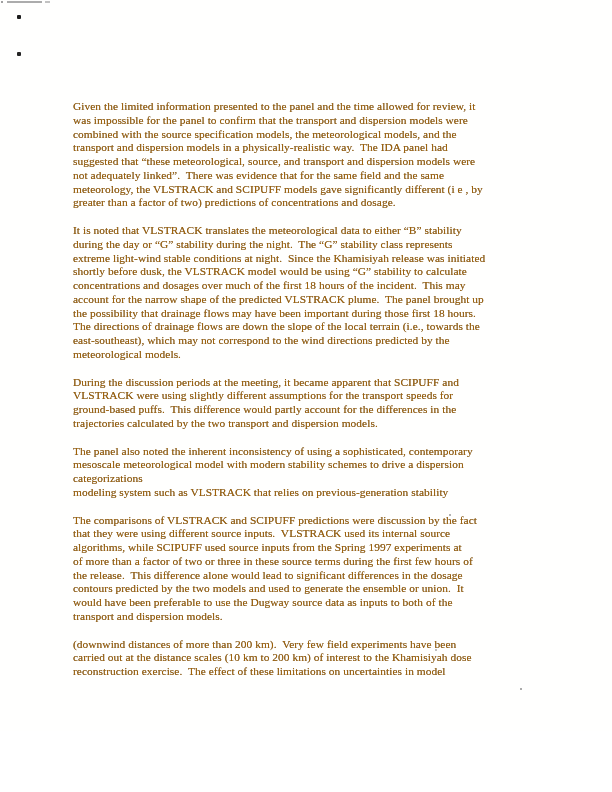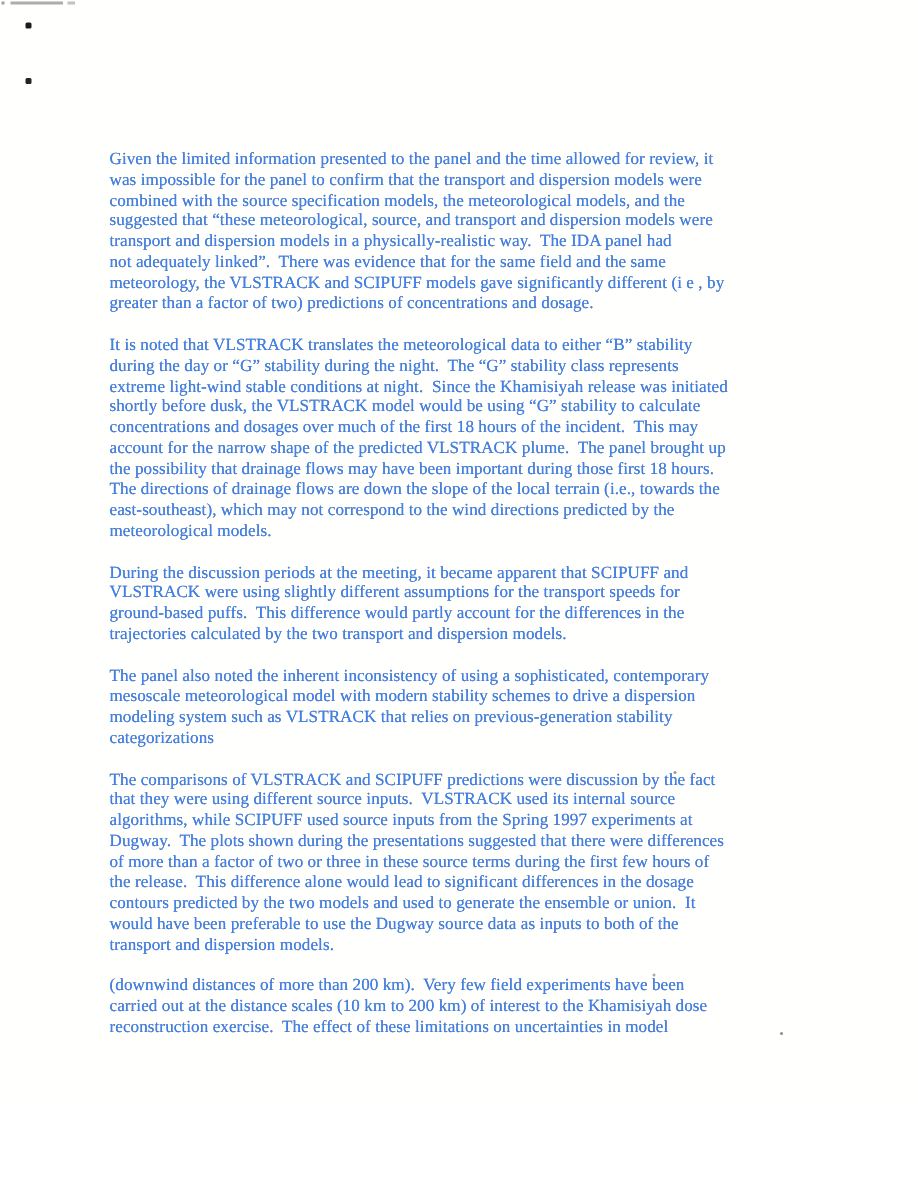--- a/index.html
+++ b/index.html
@@ -7,21 +7,21 @@
     padding: 0;
     background: #ffffff;
   }
   .page {
     position: relative;
     width: 612px;
     height: 731px;
     background: #fffffe;
     overflow: hidden;
     font-family: "Liberation Serif", "DejaVu Serif", serif;
-    color: #3b82f6;
+    color: #a16207;
   }
   .text-block {
     position: absolute;
     left: 73px;
     top: 100px;
     width: 490px;
     font-size: 11.4px;
     line-height: 13.75px;
     letter-spacing: 0.05px;
     text-shadow: 0 0 0.35px rgba(0,0,0,0.55);
@@ -66,22 +66,22 @@
   <div class="artifact artifact-mark-2"></div>
   <div class="artifact artifact-speck-1"></div>
   <div class="artifact artifact-speck-2"></div>
   <div class="artifact artifact-speck-3"></div>
 
   <div class="text-block">
       <div class="paragraph">
         <div class="line">Given the limited information presented to the panel and the time allowed for review, it</div>
         <div class="line">was impossible for the panel to confirm that the transport and dispersion models were</div>
         <div class="line">combined with the source specification models, the meteorological models, and the</div>
+        <div class="line">transport and dispersion models in a physically-realistic way.  The IDA panel had</div>
         <div class="line">suggested that “these meteorological, source, and transport and dispersion models were</div>
-        <div class="line">transport and dispersion models in a physically-realistic way.  The IDA panel had</div>
         <div class="line">not adequately linked”.  There was evidence that for the same field and the same</div>
         <div class="line">meteorology, the VLSTRACK and SCIPUFF models gave significantly different (i e , by</div>
         <div class="line">greater than a factor of two) predictions of concentrations and dosage.</div>
       </div>
       <div class="paragraph">
         <div class="line">It is noted that VLSTRACK translates the meteorological data to either “B” stability</div>
         <div class="line">during the day or “G” stability during the night.  The “G” stability class represents</div>
         <div class="line">extreme light-wind stable conditions at night.  Since the Khamisiyah release was initiated</div>
         <div class="line">shortly before dusk, the VLSTRACK model would be using “G” stability to calculate</div>
         <div class="line">concentrations and dosages over much of the first 18 hours of the incident.  This may</div>
@@ -93,28 +93,27 @@
       </div>
       <div class="paragraph">
         <div class="line">During the discussion periods at the meeting, it became apparent that SCIPUFF and</div>
         <div class="line">VLSTRACK were using slightly different assumptions for the transport speeds for</div>
         <div class="line">ground-based puffs.  This difference would partly account for the differences in the</div>
         <div class="line">trajectories calculated by the two transport and dispersion models.</div>
       </div>
       <div class="paragraph">
         <div class="line">The panel also noted the inherent inconsistency of using a sophisticated, contemporary</div>
         <div class="line">mesoscale meteorological model with modern stability schemes to drive a dispersion</div>
+        <div class="line">categorizations</div>
         <div class="line">modeling system such as VLSTRACK that relies on previous-generation stability</div>
-        <div class="line">categorizations</div>
       </div>
       <div class="paragraph">
         <div class="line">The comparisons of VLSTRACK and SCIPUFF predictions were discussion by the fact</div>
         <div class="line">that they were using different source inputs.  VLSTRACK used its internal source</div>
         <div class="line">algorithms, while SCIPUFF used source inputs from the Spring 1997 experiments at</div>
-        <div class="line">Dugway.  The plots shown during the presentations suggested that there were differences</div>
         <div class="line">of more than a factor of two or three in these source terms during the first few hours of</div>
         <div class="line">the release.  This difference alone would lead to significant differences in the dosage</div>
         <div class="line">contours predicted by the two models and used to generate the ensemble or union.  It</div>
         <div class="line">would have been preferable to use the Dugway source data as inputs to both of the</div>
         <div class="line">transport and dispersion models.</div>
       </div>
       <div class="paragraph">
         <div class="line">(downwind distances of more than 200 km).  Very few field experiments have been</div>
         <div class="line">carried out at the distance scales (10 km to 200 km) of interest to the Khamisiyah dose</div>
         <div class="line">reconstruction exercise.  The effect of these limitations on uncertainties in model</div>

